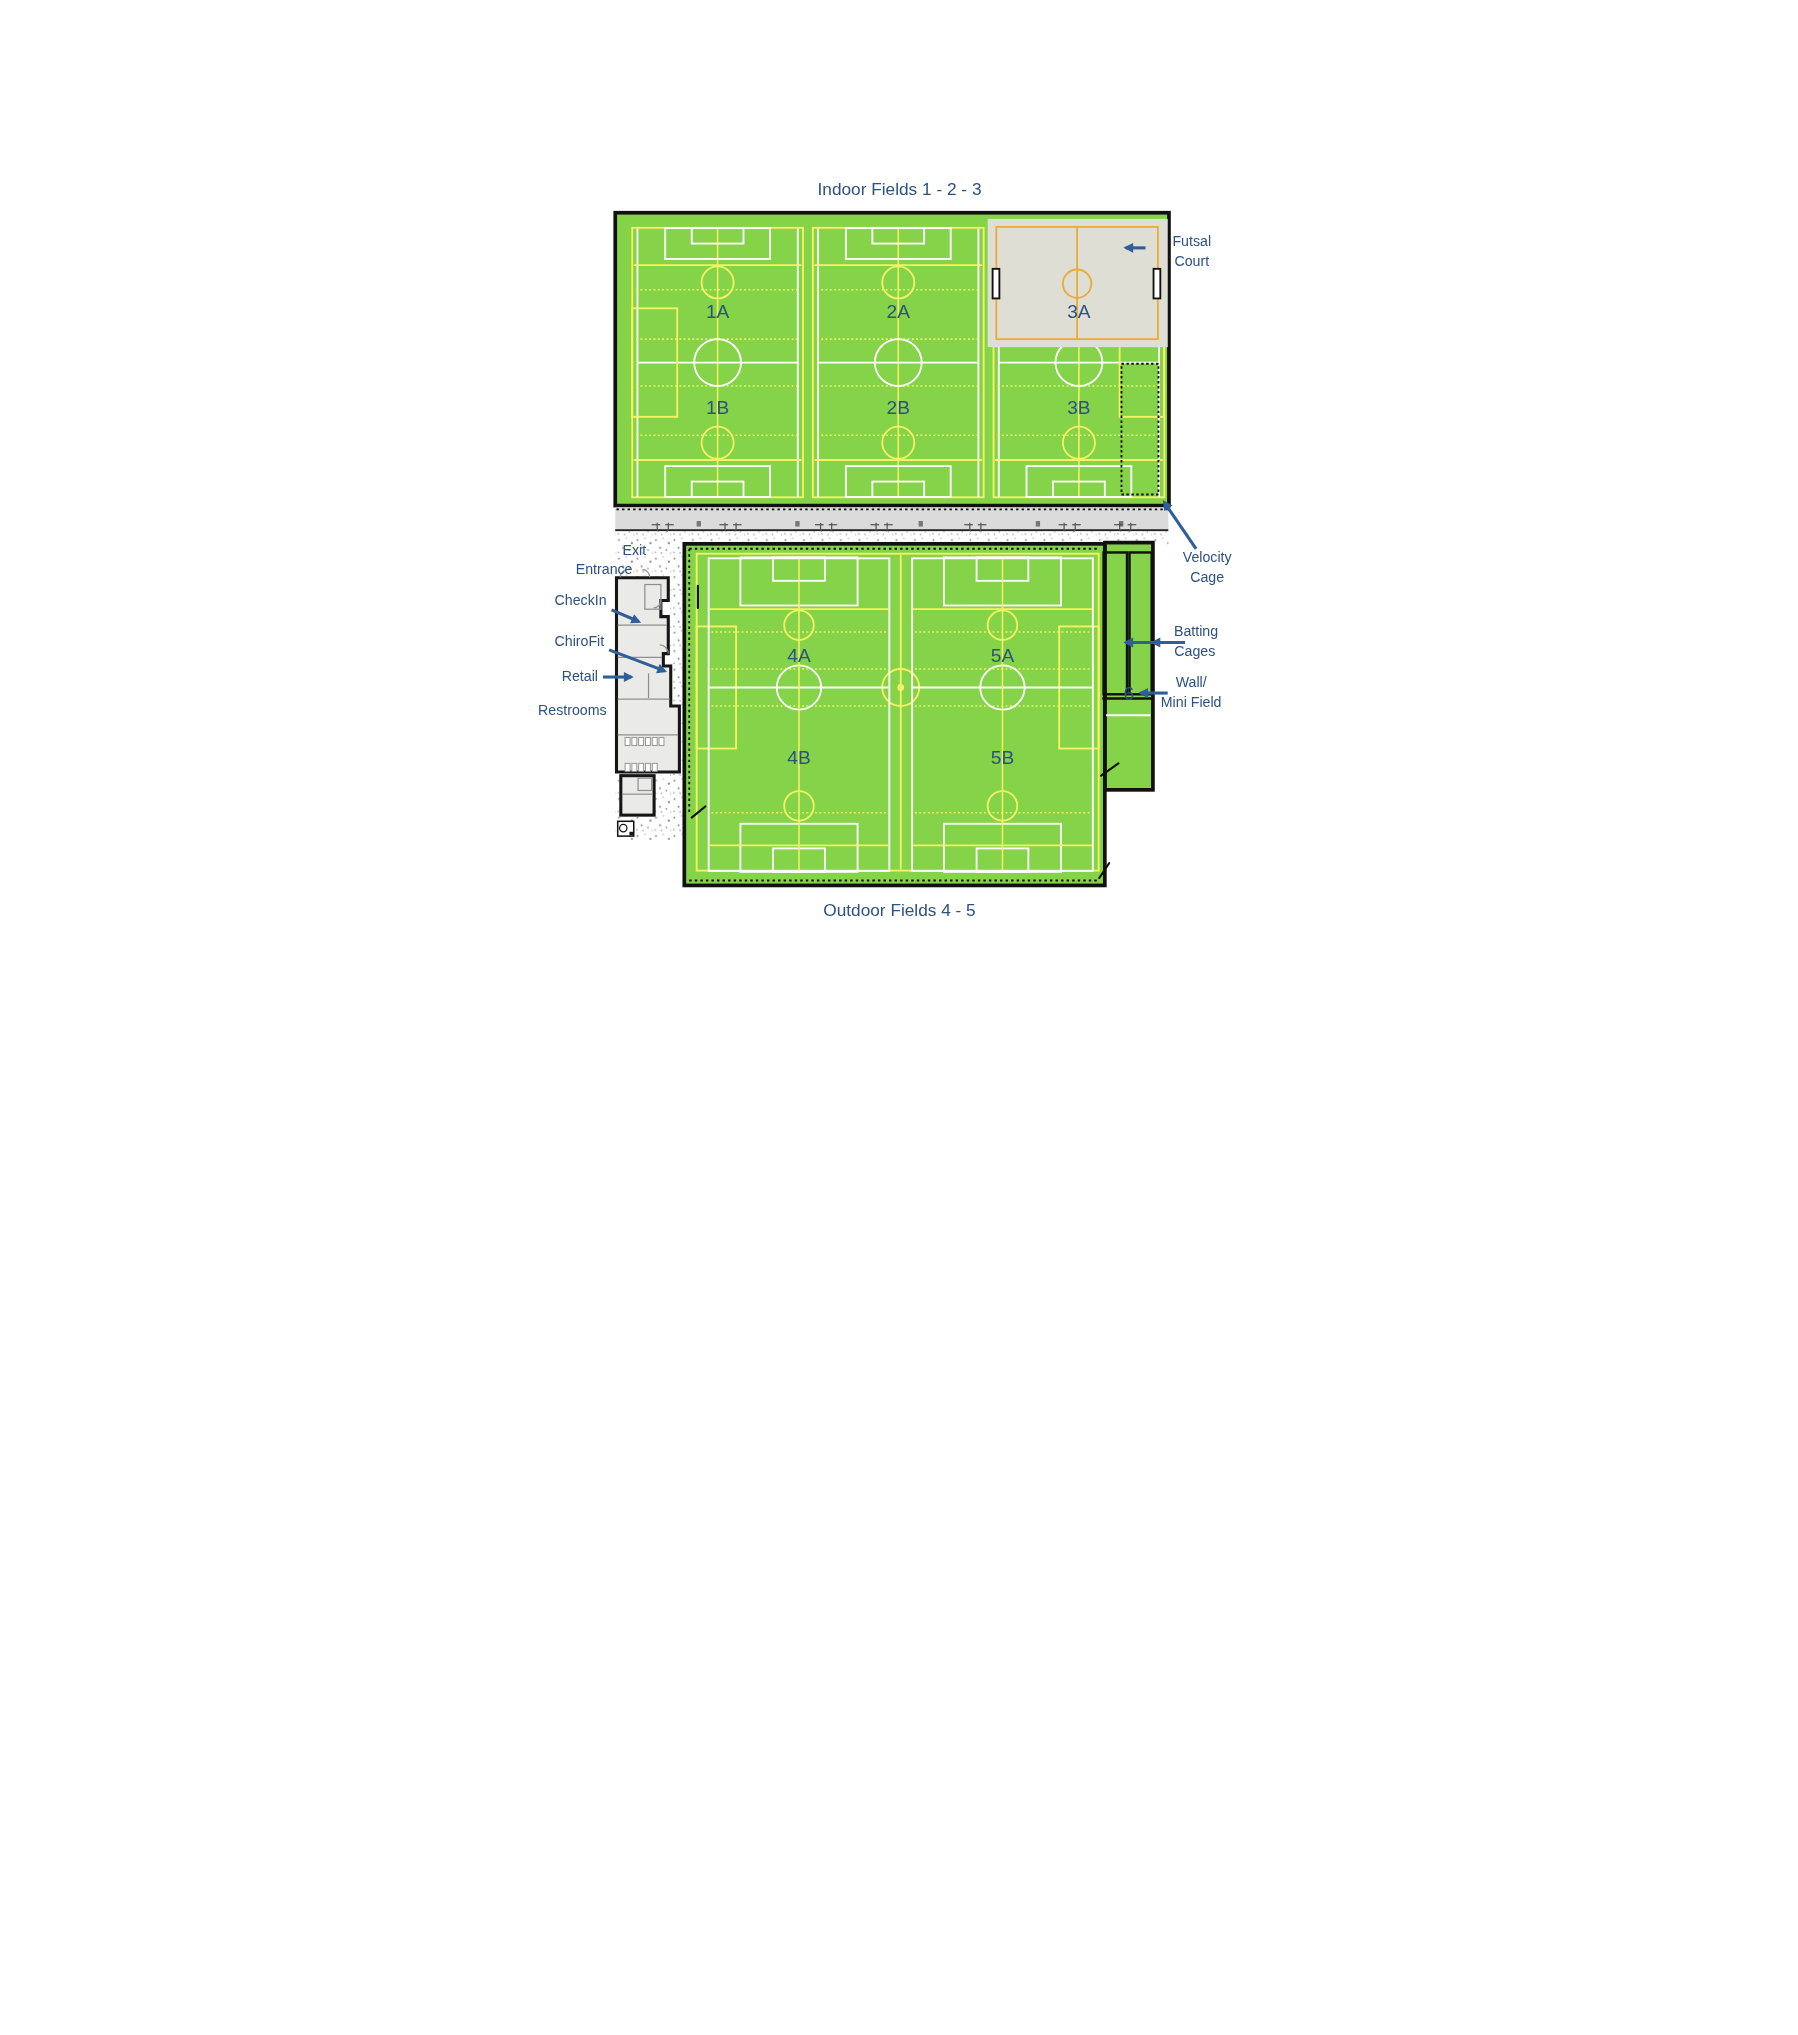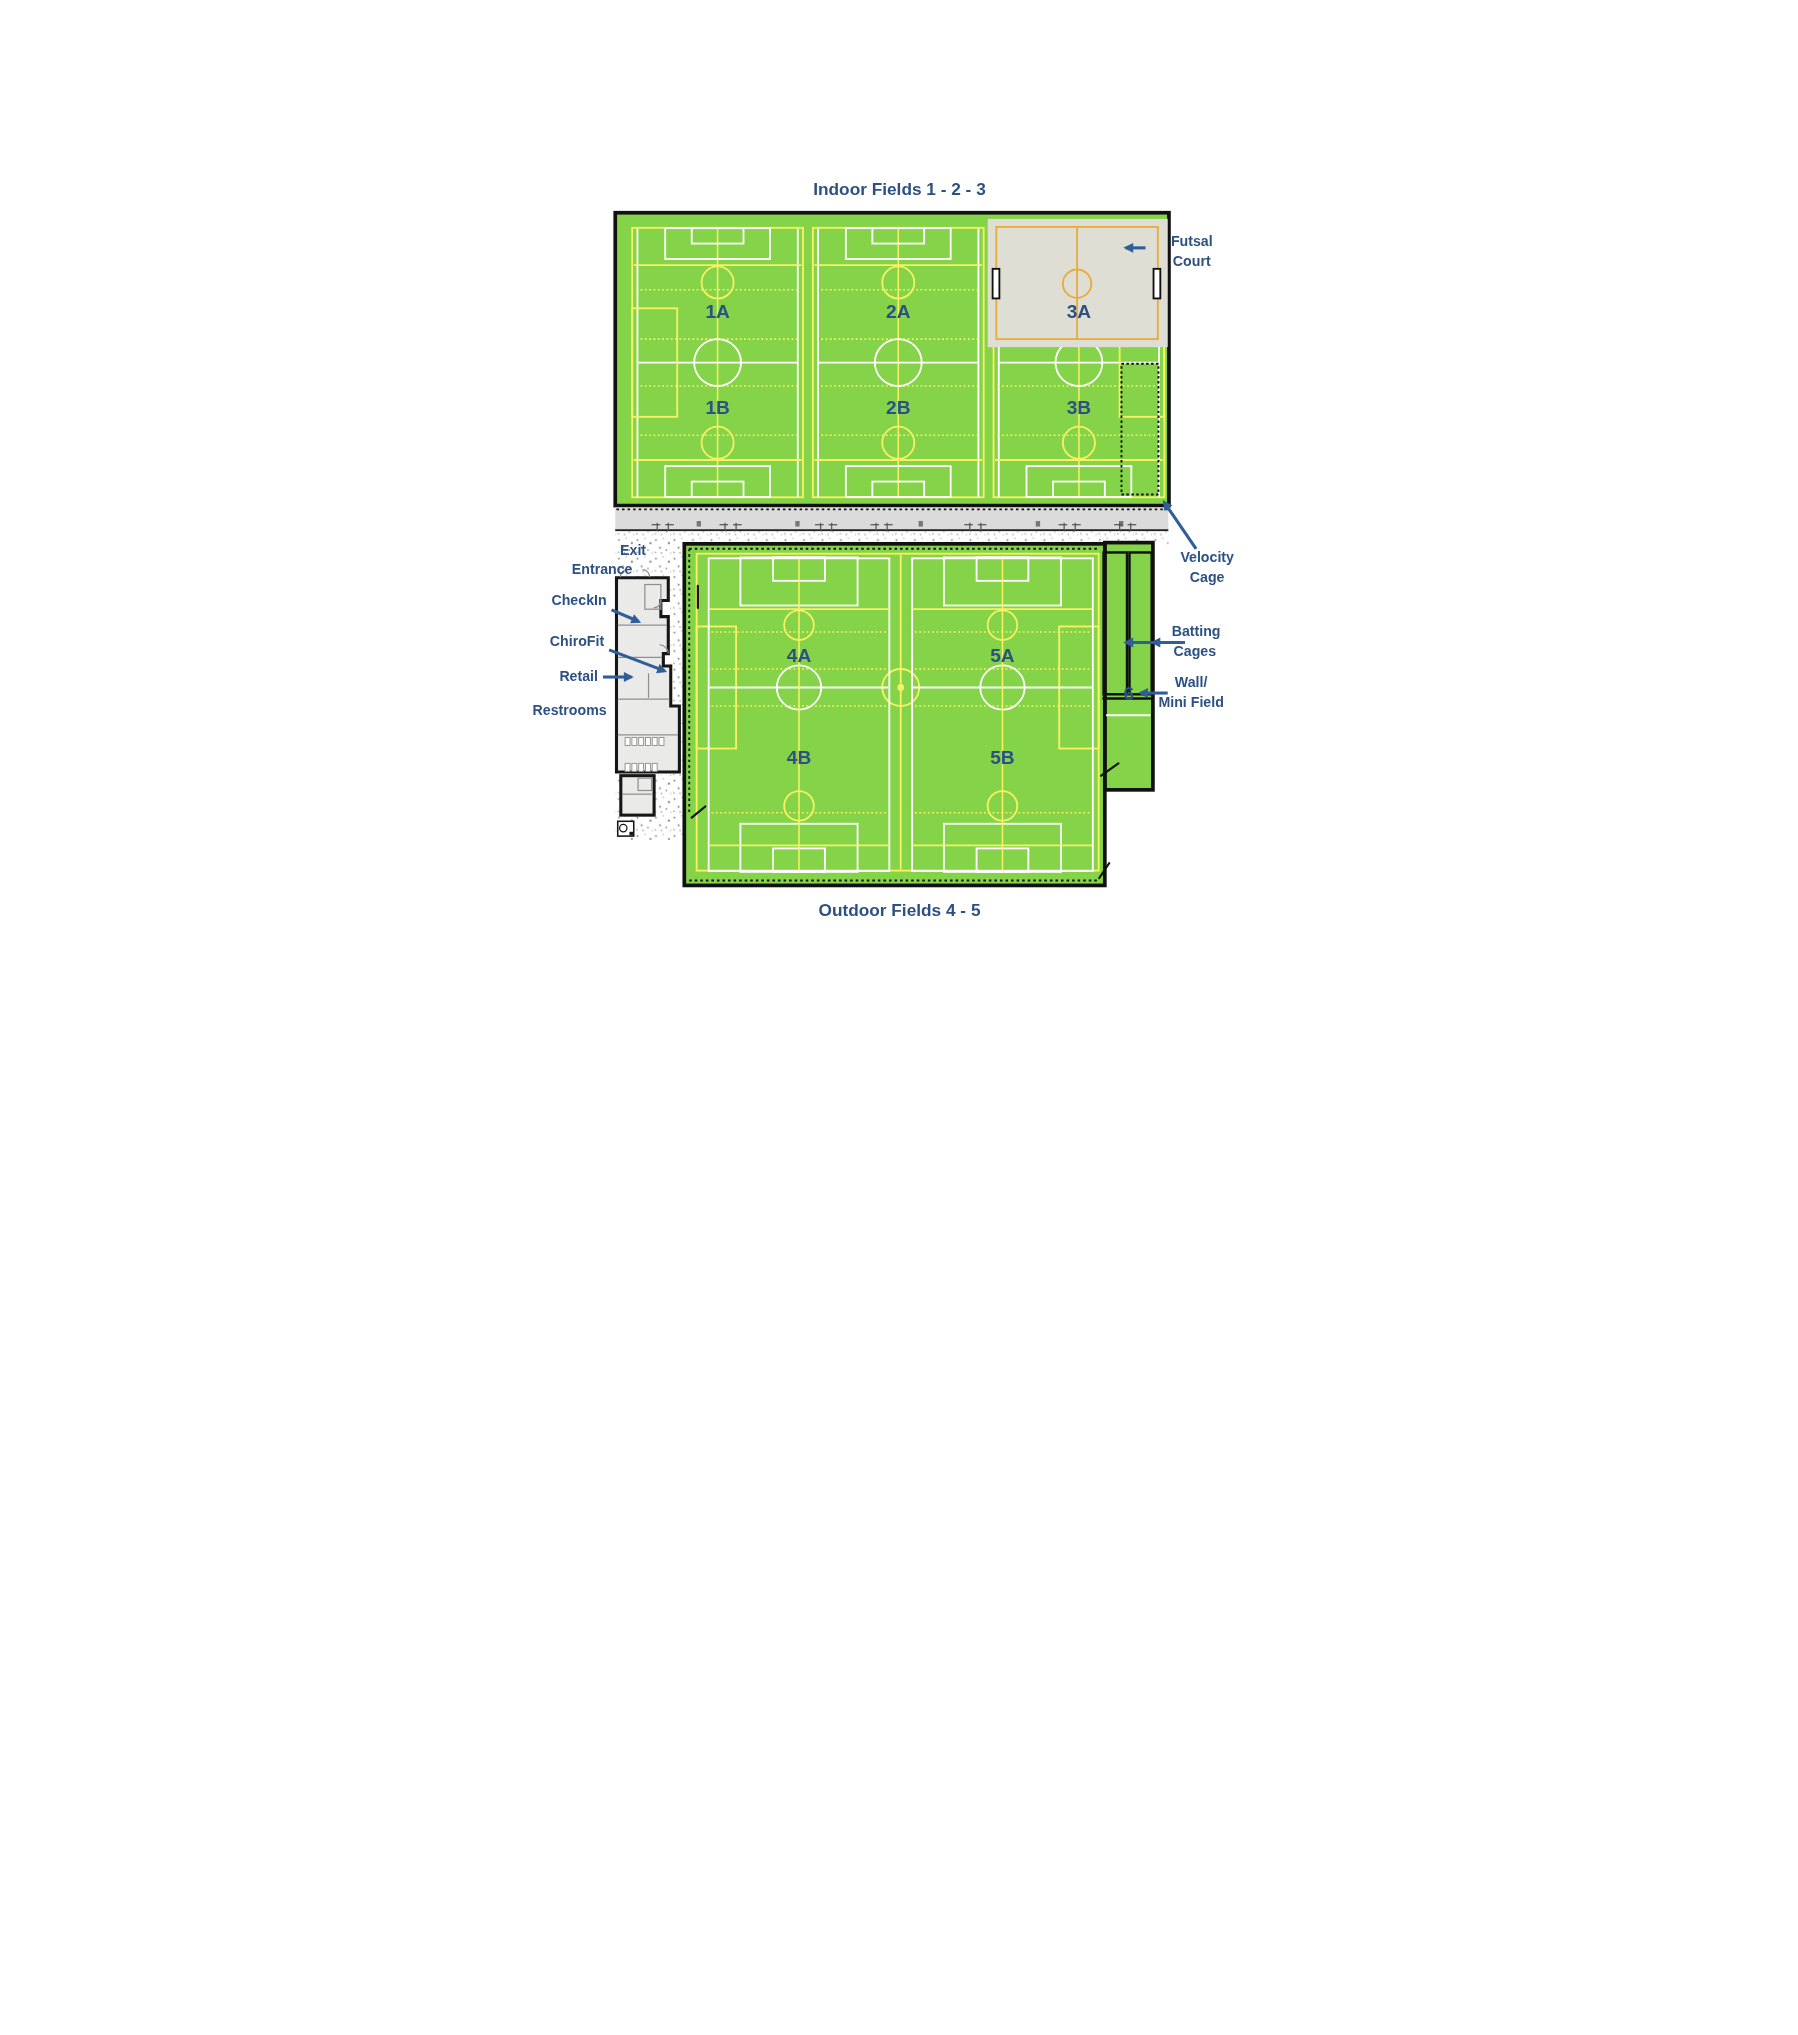--- a/index.html
+++ b/index.html
@@ -1,21 +1,21 @@
 <!DOCTYPE html>
 <html style="--green: #84D348; --yellow: #F8F164; --navy: #2D5182; --arrow: #2F5E99; --futsalBg: #DFDED4; --futsalLine: #E9AC3C; --walkway: #DBDBDB; --buildingFill: #EAEAE8; --wall: #161616; --partition: #8F8F8F;font-size:10px"><head>
 <meta charset="utf-8">
 <style>
   :root{
     --green:#84D348; --yellow:#F8F164; --navy:#2D5182; --arrow:#2F5E99;
     --futsalBg:#DFDED4; --futsalLine:#E9AC3C; --walkway:#DBDBDB;
     --buildingFill:#EAEAE8; --wall:#161616; --partition:#8F8F8F; --line-dark:#111111;
   }
   html,body{margin:0;padding:0;background:#ffffff;}
-  .map-wrap{width:100%;max-width:899px;margin:0 auto;font-weight:bold;}
+  .map-wrap{width:100%;max-width:899px;margin:0 auto;}
   svg{display:block;width:100%;height:auto;}
   svg text{font-family:"Liberation Sans","DejaVu Sans",sans-serif;fill:var(--navy);}
   .ttl{font-size:28px;}
   .fl{font-size:31px;}
   .ann{font-size:23px;}
   .grn{fill:var(--green);stroke:var(--line-dark);stroke-width:6;}
   .yl{stroke:var(--yellow);fill:none;stroke-width:3;}
   .yl-thin{stroke:var(--yellow);fill:none;stroke-width:2.5;}
   .yl-dot{stroke:var(--yellow);fill:none;stroke-width:2.5;stroke-dasharray:3 4;}
   .wl{stroke:#ffffff;fill:none;stroke-width:3;}

